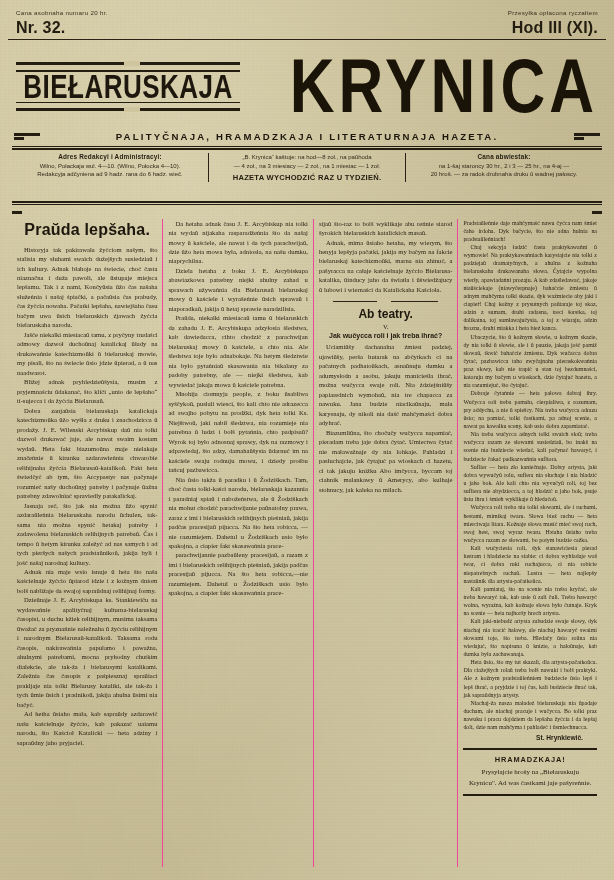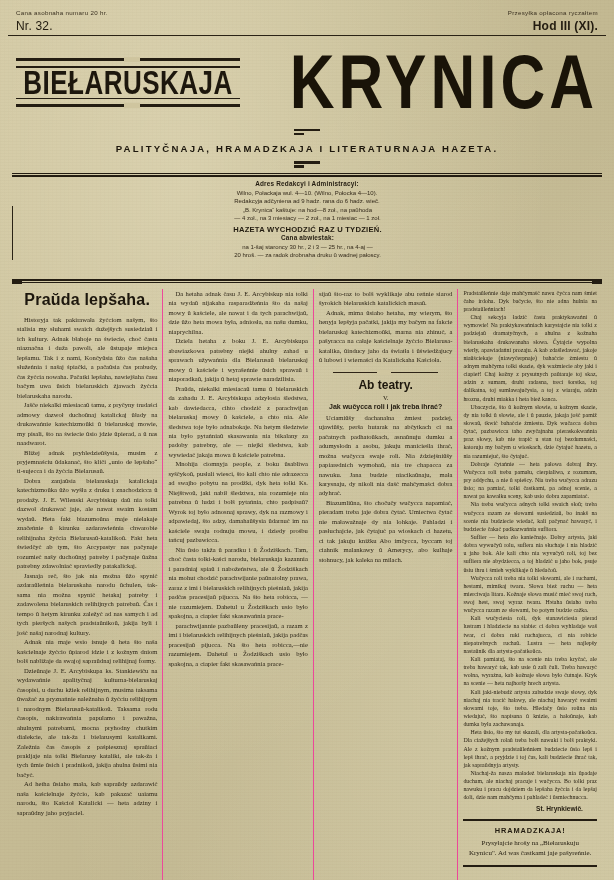--- a/index.html
+++ b/index.html
@@ -33,23 +33,23 @@
     font-size:6.2px;letter-spacing:.3px;
     padding:9px 8px 0 8px;color:#3a3020;
     font-family:"Liberation Sans", sans-serif;
   }
   .issuebar{
     display:flex;justify-content:space-between;align-items:baseline;
     padding:3px 8px 2px 8px;
     border-bottom:1.6px solid #2a2215;
     font-family:"Liberation Sans", sans-serif;
   }
-  .issuebar .nr{font-size:12px;font-weight:normal;letter-spacing:.2px;}
+  .issuebar .nr{font-size:16px;font-weight:bold;letter-spacing:.2px;}
   .issuebar .date{font-size:12px;font-weight:bold;letter-spacing:.2px;}
-  .issuebar .yr{font-size:12px;font-weight:bold;letter-spacing:.2px;}
+  .issuebar .yr{font-size:16px;font-weight:bold;letter-spacing:.2px;}
 
   
   .masthead{
     display:flex;align-items:center;justify-content:flex-end;
     padding:9px 4px 0 4px;height:84px;box-sizing:border-box;
   }
   .mh-left{width:232px;position:relative;}
   .mh-left .rule{height:3px;background:#241d12;margin:0 4px;position:relative;}
   .mh-left .rule.top{margin-bottom:5px;}
   .mh-left .rule.bot{margin-top:5px;}
@@ -66,39 +66,38 @@
   }
   .krynica{
     flex:1;text-align:right;padding-right:4px;
     font-family:"Liberation Sans", sans-serif;
     font-weight:bold;font-size:62px;line-height:.82;
     letter-spacing:4px;color:#191308;
     transform:scaleY(1.22);transform-origin:right center;
     white-space:nowrap;
   }
   .subtitle-row{
-    display:flex;align-items:center;gap:6px;padding:7px 6px 0 6px;flex-direction:column;
+    display:flex;align-items:center;gap:6px;padding:7px 6px 0 6px;
   }
   .subtitle-row .orn{flex:0 0 auto;width:26px;}
   .subtitle-row .orn i{display:block;height:2.4px;background:#241d12;margin:1.6px 0;}
   .subtitle-row .orn i.s{width:10px;}
   .subtitle{
     flex:1;text-align:center;
     font-family:"Liberation Sans", sans-serif;
     font-weight:bold;font-size:9.6px;letter-spacing:2.2px;color:#1d170d;
   }
 
   
   .infobox{
-    margin:6px 4px 0 4px;
+    margin:6px 4px 8px 4px;
     border-top:2.2px solid #241d12;
     border-bottom:2.2px solid #241d12;
     display:flex;position:relative;
     padding:3px 0 19px 0;
-    flex-direction:column;
   }
   .infobox::before,.infobox::after{
     content:"";position:absolute;left:0;right:0;height:1px;background:#241d12;
   }
   .infobox::before{top:-4px;}
   .infobox::after{bottom:-4px;}
   .ib-cell{flex:1;padding:0 6px;text-align:center;box-sizing:border-box;}
   .ib-cell + .ib-cell{border-left:1.4px solid #2a2215;}
   .ib-cell .h{
     font-family:"Liberation Sans", sans-serif;

